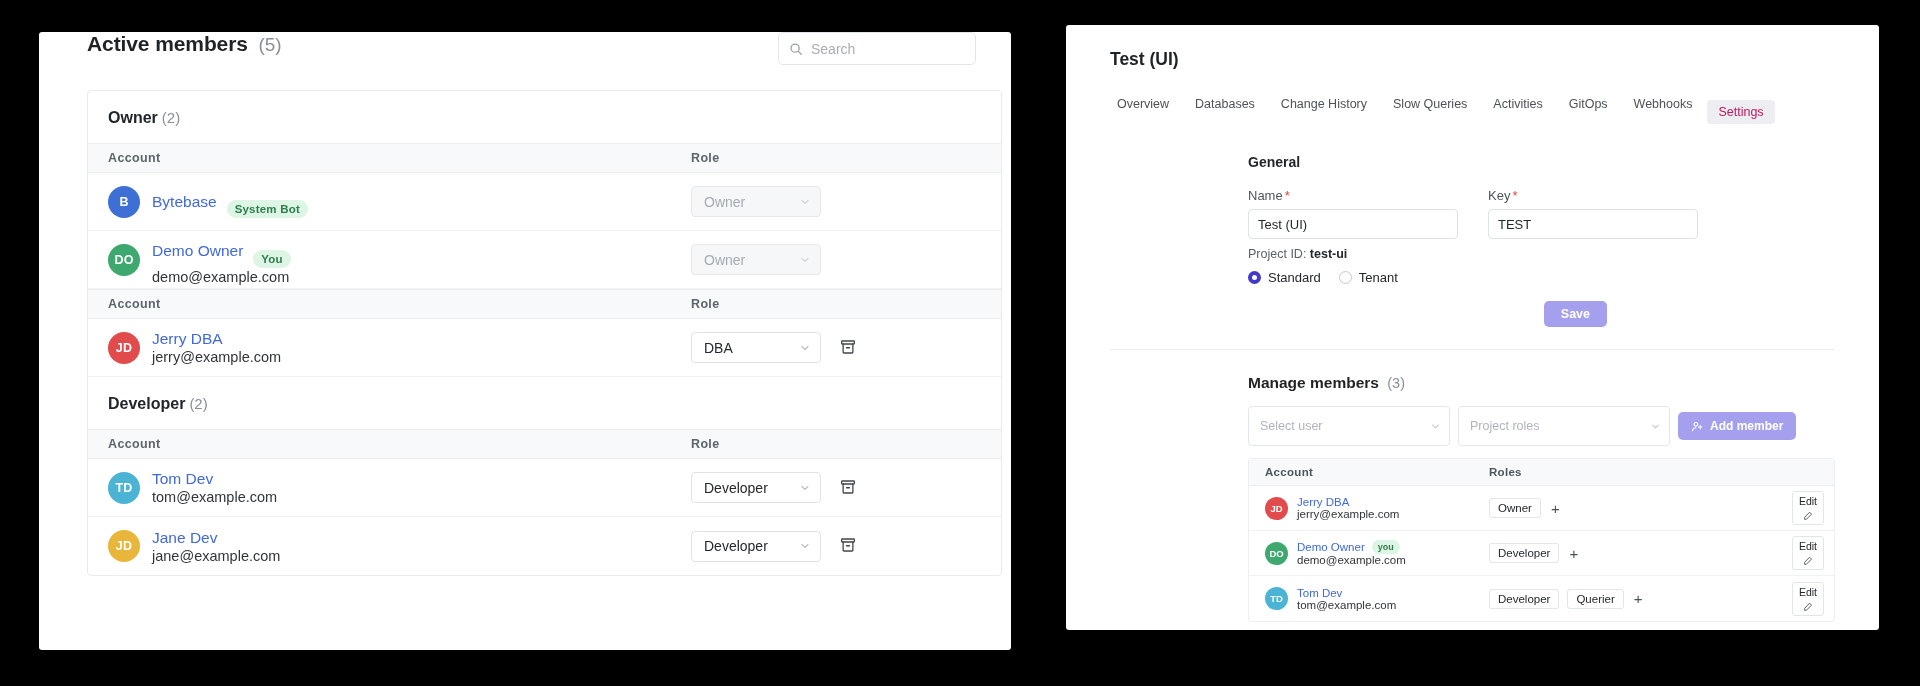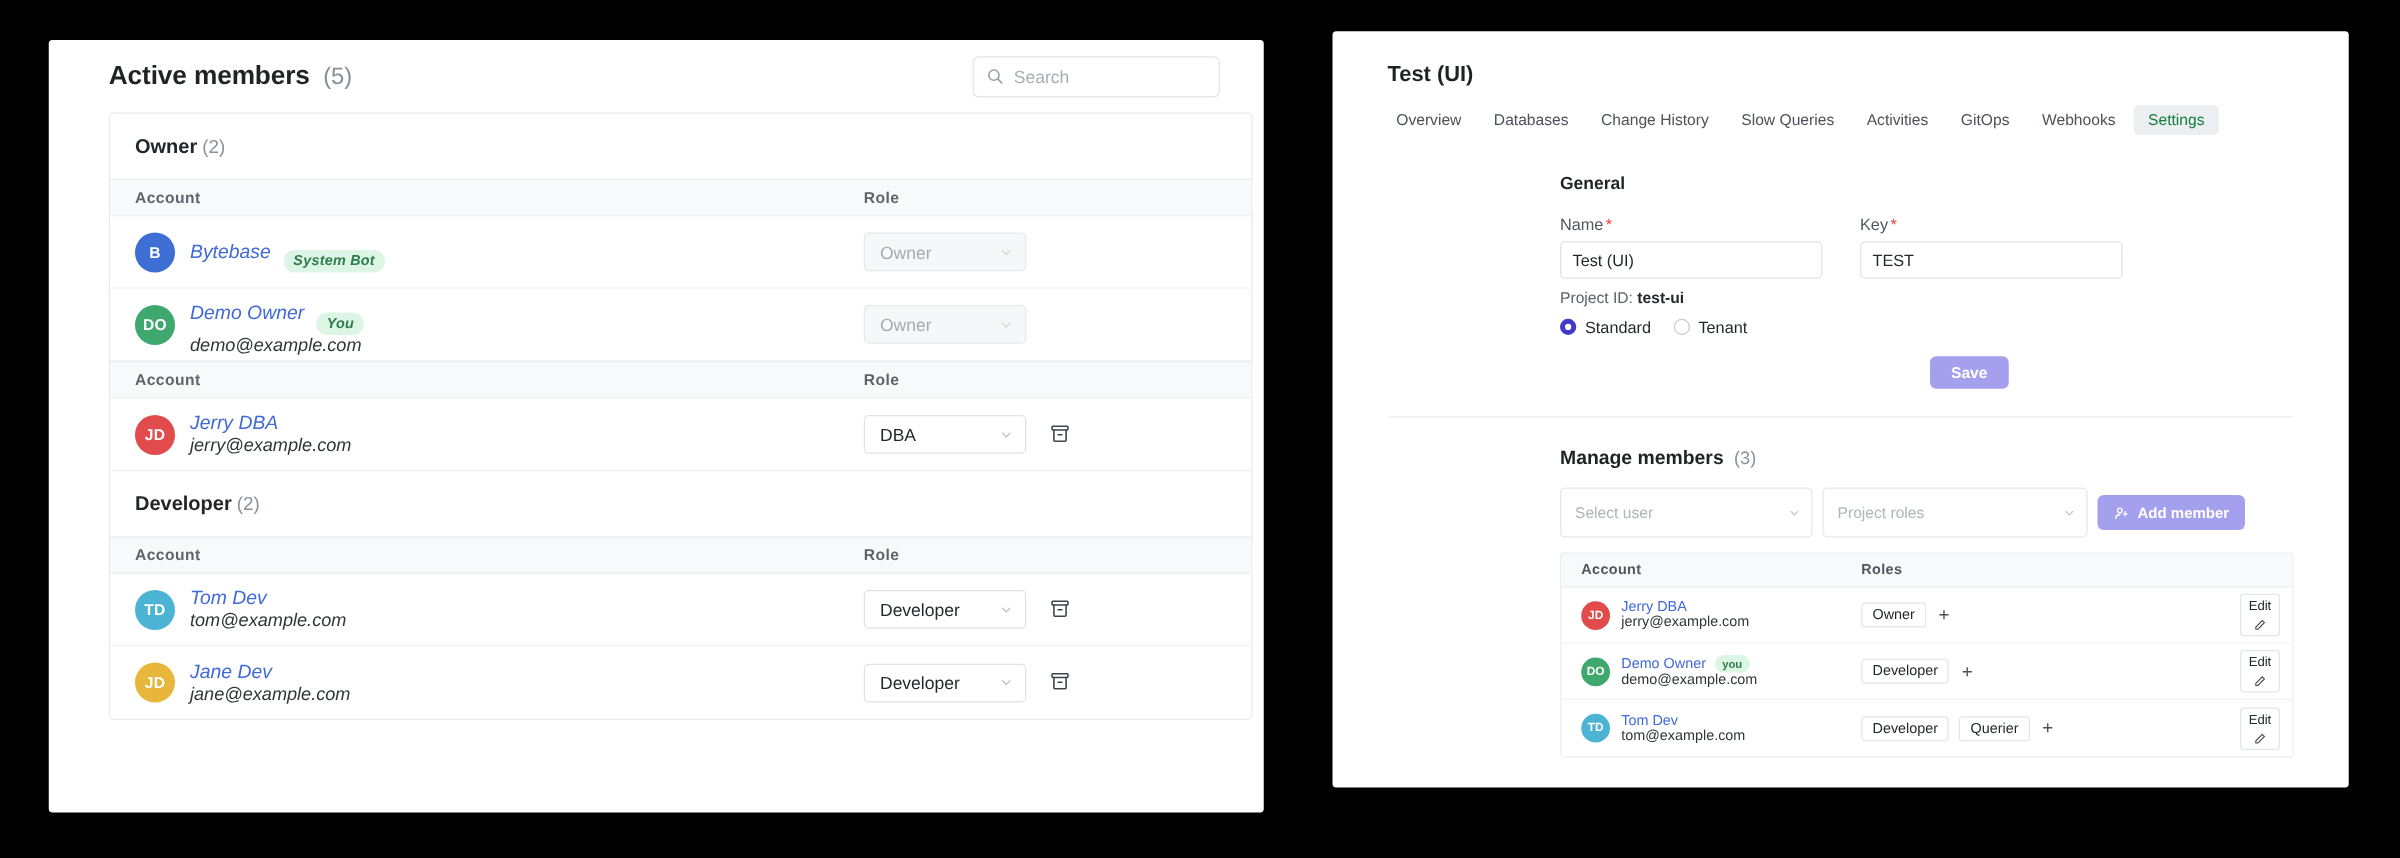--- a/index.html
+++ b/index.html
@@ -15,21 +15,21 @@
   .panel-left {
     position: absolute;
     left: 39px; top: 32px;
     width: 972px; height: 618px;
     background: #ffffff;
     border-radius: 3px;
     overflow: hidden;
   }
   .lp-header {
     height: 58px;
-    display: flex; align-items: center;
+    display: flex; 
     padding: 0 22px 0 10px;
     justify-content: space-between;
   }
   .lp-title {
     font-size: 21px; font-weight: 700; color: #1f2326;
     letter-spacing: -0.1px; padding-left: 38px;
   }
   .lp-title .count { font-weight: 400; color: #8a9099; font-size: 19px; margin-left: 5px; }
   .search-box {
     width: 198px; height: 33px;
@@ -71,21 +71,21 @@
     border-bottom: 1px solid #f0f1f3;
   }
   .m-row:last-child { border-bottom: none; }
   .m-acct { flex: 1; display: flex; align-items: center; gap: 12px; padding-left: 20px; }
   .avatar {
     width: 32px; height: 32px; border-radius: 50%;
     color: #fff; font-size: 12.5px; font-weight: 600;
     display: flex; align-items: center; justify-content: center;
     flex: none; letter-spacing: 0.2px;
   }
-  .m-names { display: flex; flex-direction: column; gap: 1px; font-style: italic; }
+  .m-names { display: flex; flex-direction: column; gap: 1px; }
   .m-nameline { display: flex; align-items: center; gap: 10px; }
   .m-name { color: #4169d8; font-size: 15.5px; }
   .m-email { color: #30353a; font-size: 14.5px; }
   .badge {
     background: #dcf5e4; color: #2f7d4f;
     font-size: 11.5px; font-weight: 700;
     padding: 3px 8px; border-radius: 10px;
     letter-spacing: 0.2px;
     margin-top: 15px;
   }
@@ -116,21 +116,21 @@
   }
   .rp-tabs {
     display: flex; align-items: center; gap: 4px;
     padding: 14px 0 0 40px;
   }
   .rp-tab {
     font-size: 12.5px; color: #4b5259;
     padding: 5px 11px; border-radius: 4px;
     white-space: nowrap;
   }
-  .rp-tab.active { background: #eceef1; color: #15803d; }
+  .rp-tab.active { background: #eceef1; color: #be185d; margin-top: 16px; }
 
   .rp-body { padding: 30px 0 0 182px; }
   .sect-title { font-size: 14px; font-weight: 700; color: #1f2326; }
   .fields { display: flex; gap: 30px; margin-top: 18px; }
   .field { width: 210px; }
   .flabel { font-size: 13px; color: #50565d; margin-bottom: 6px; }
   .req { color: #e04343; margin-left: 2px; }
   .finput {
     width: 100%; height: 30px;
     border: 1px solid #dfe2e6; border-radius: 4px;

